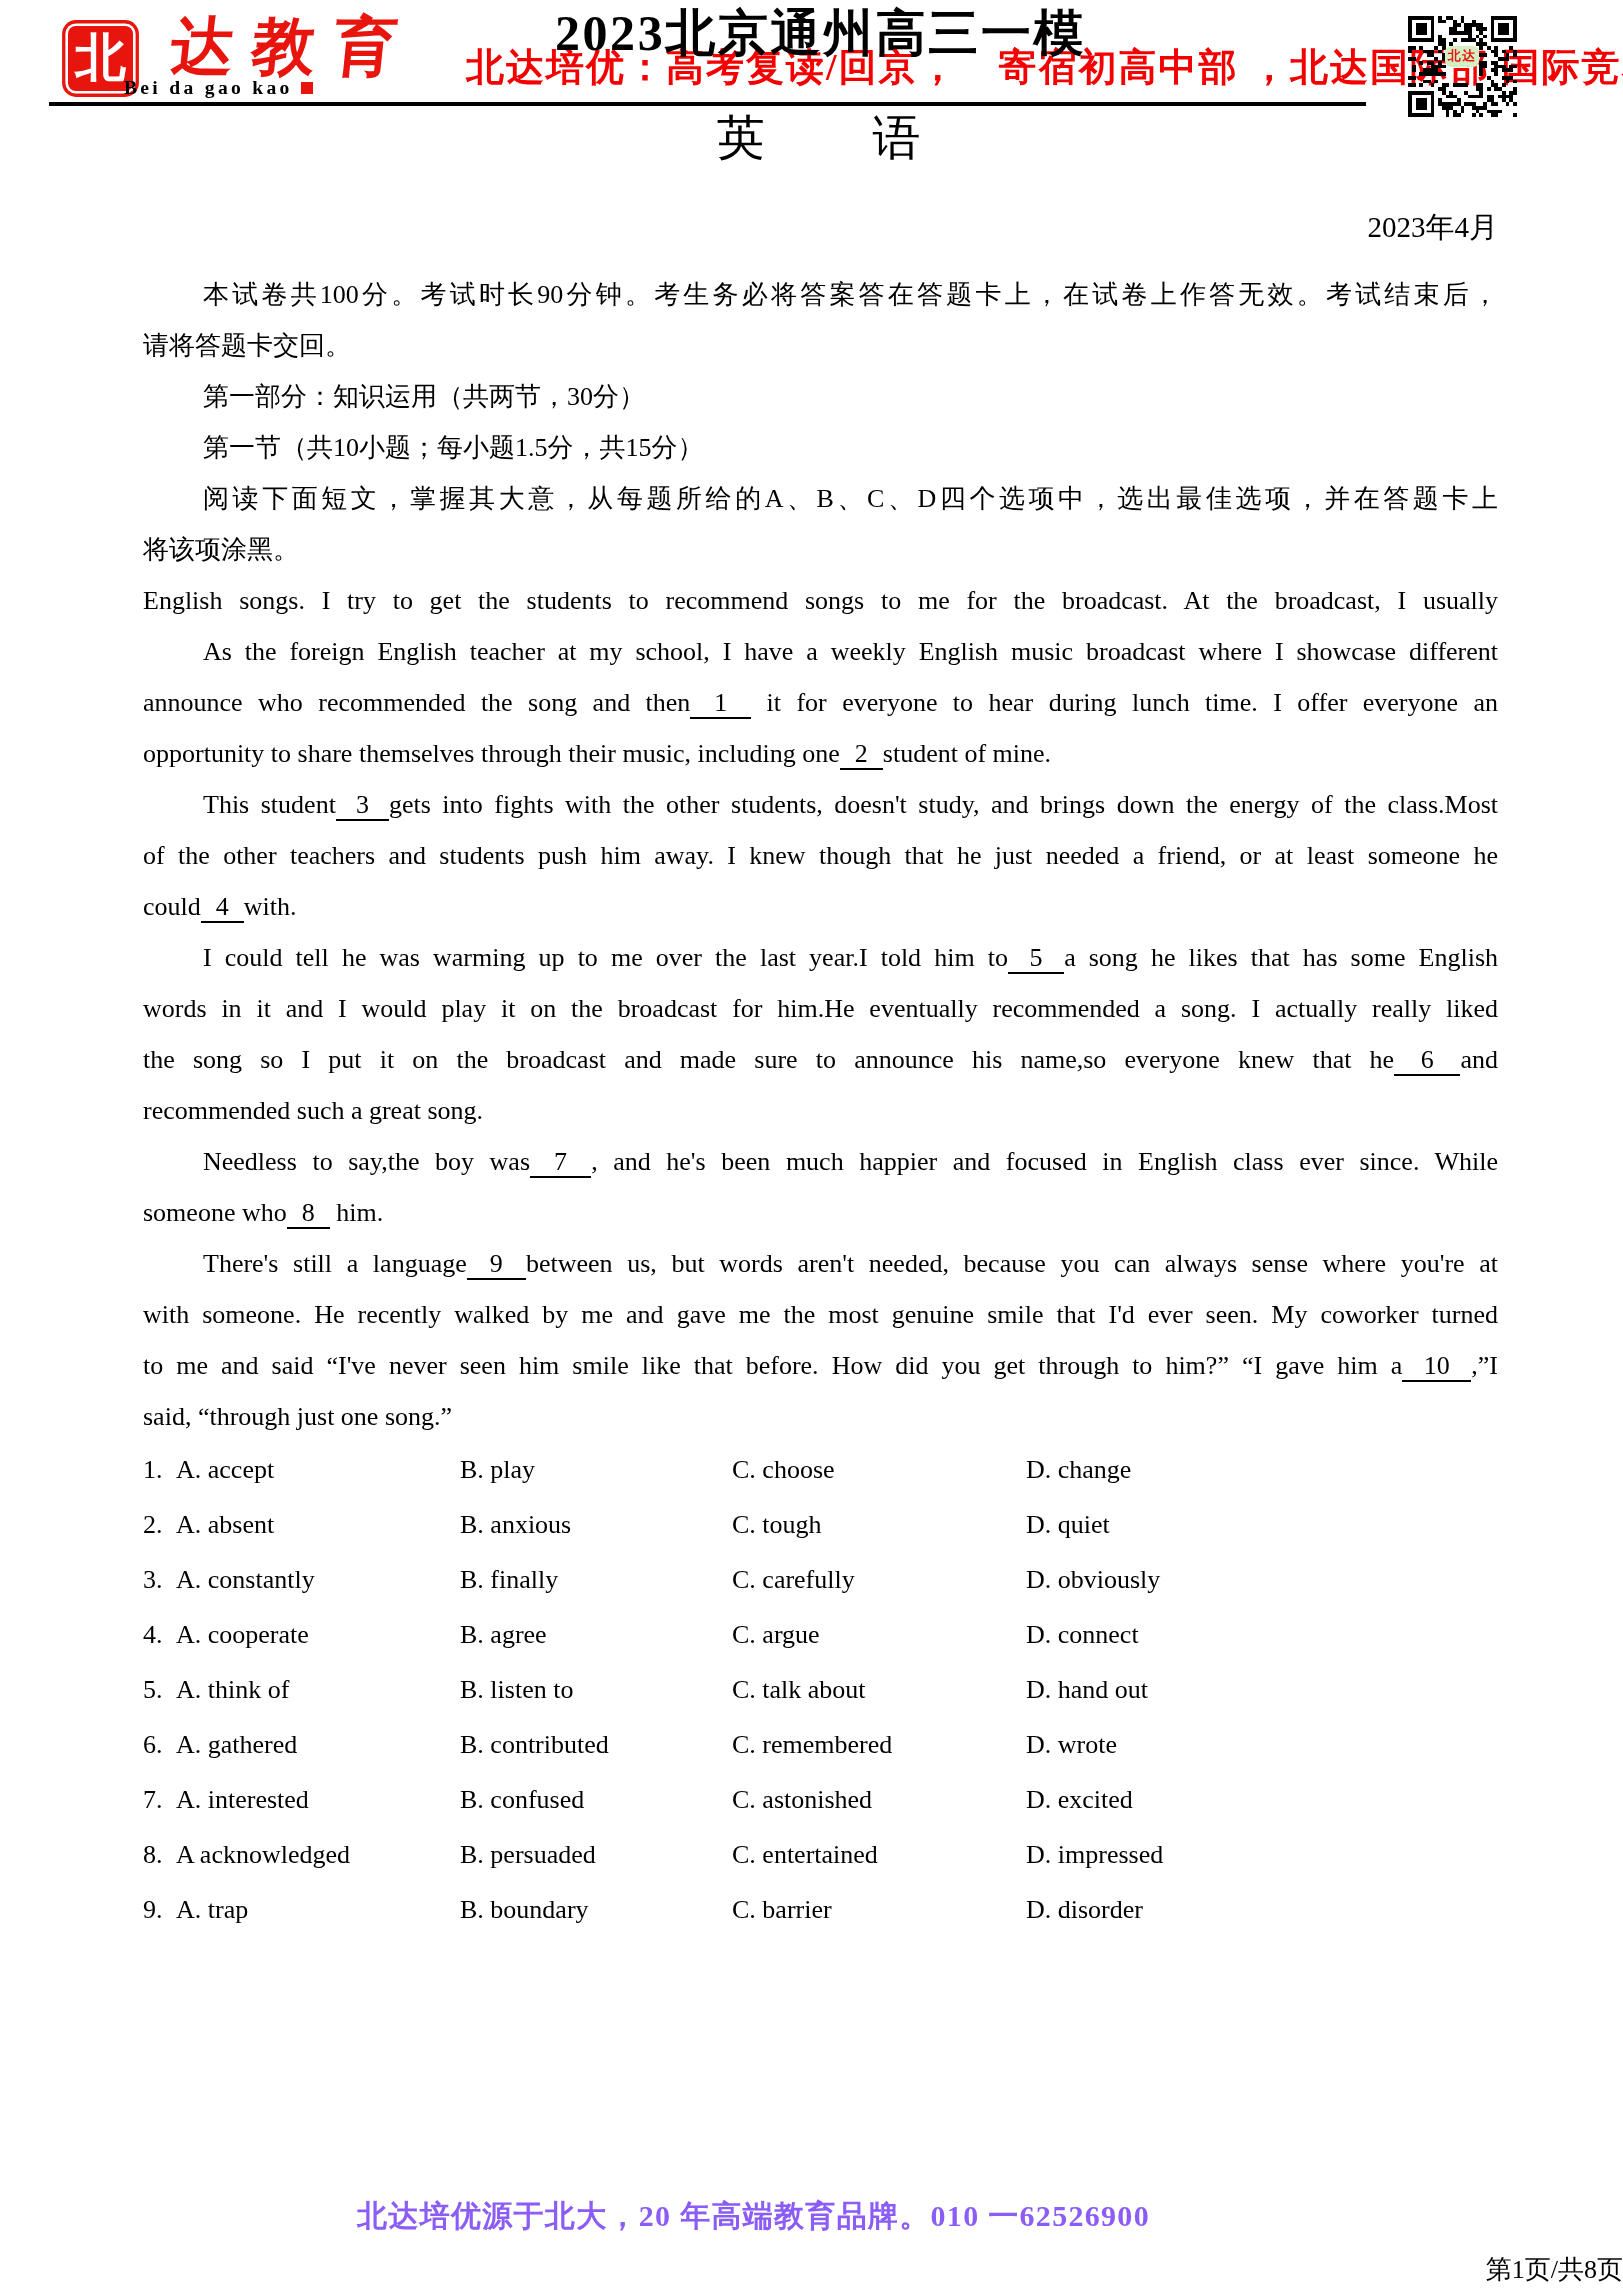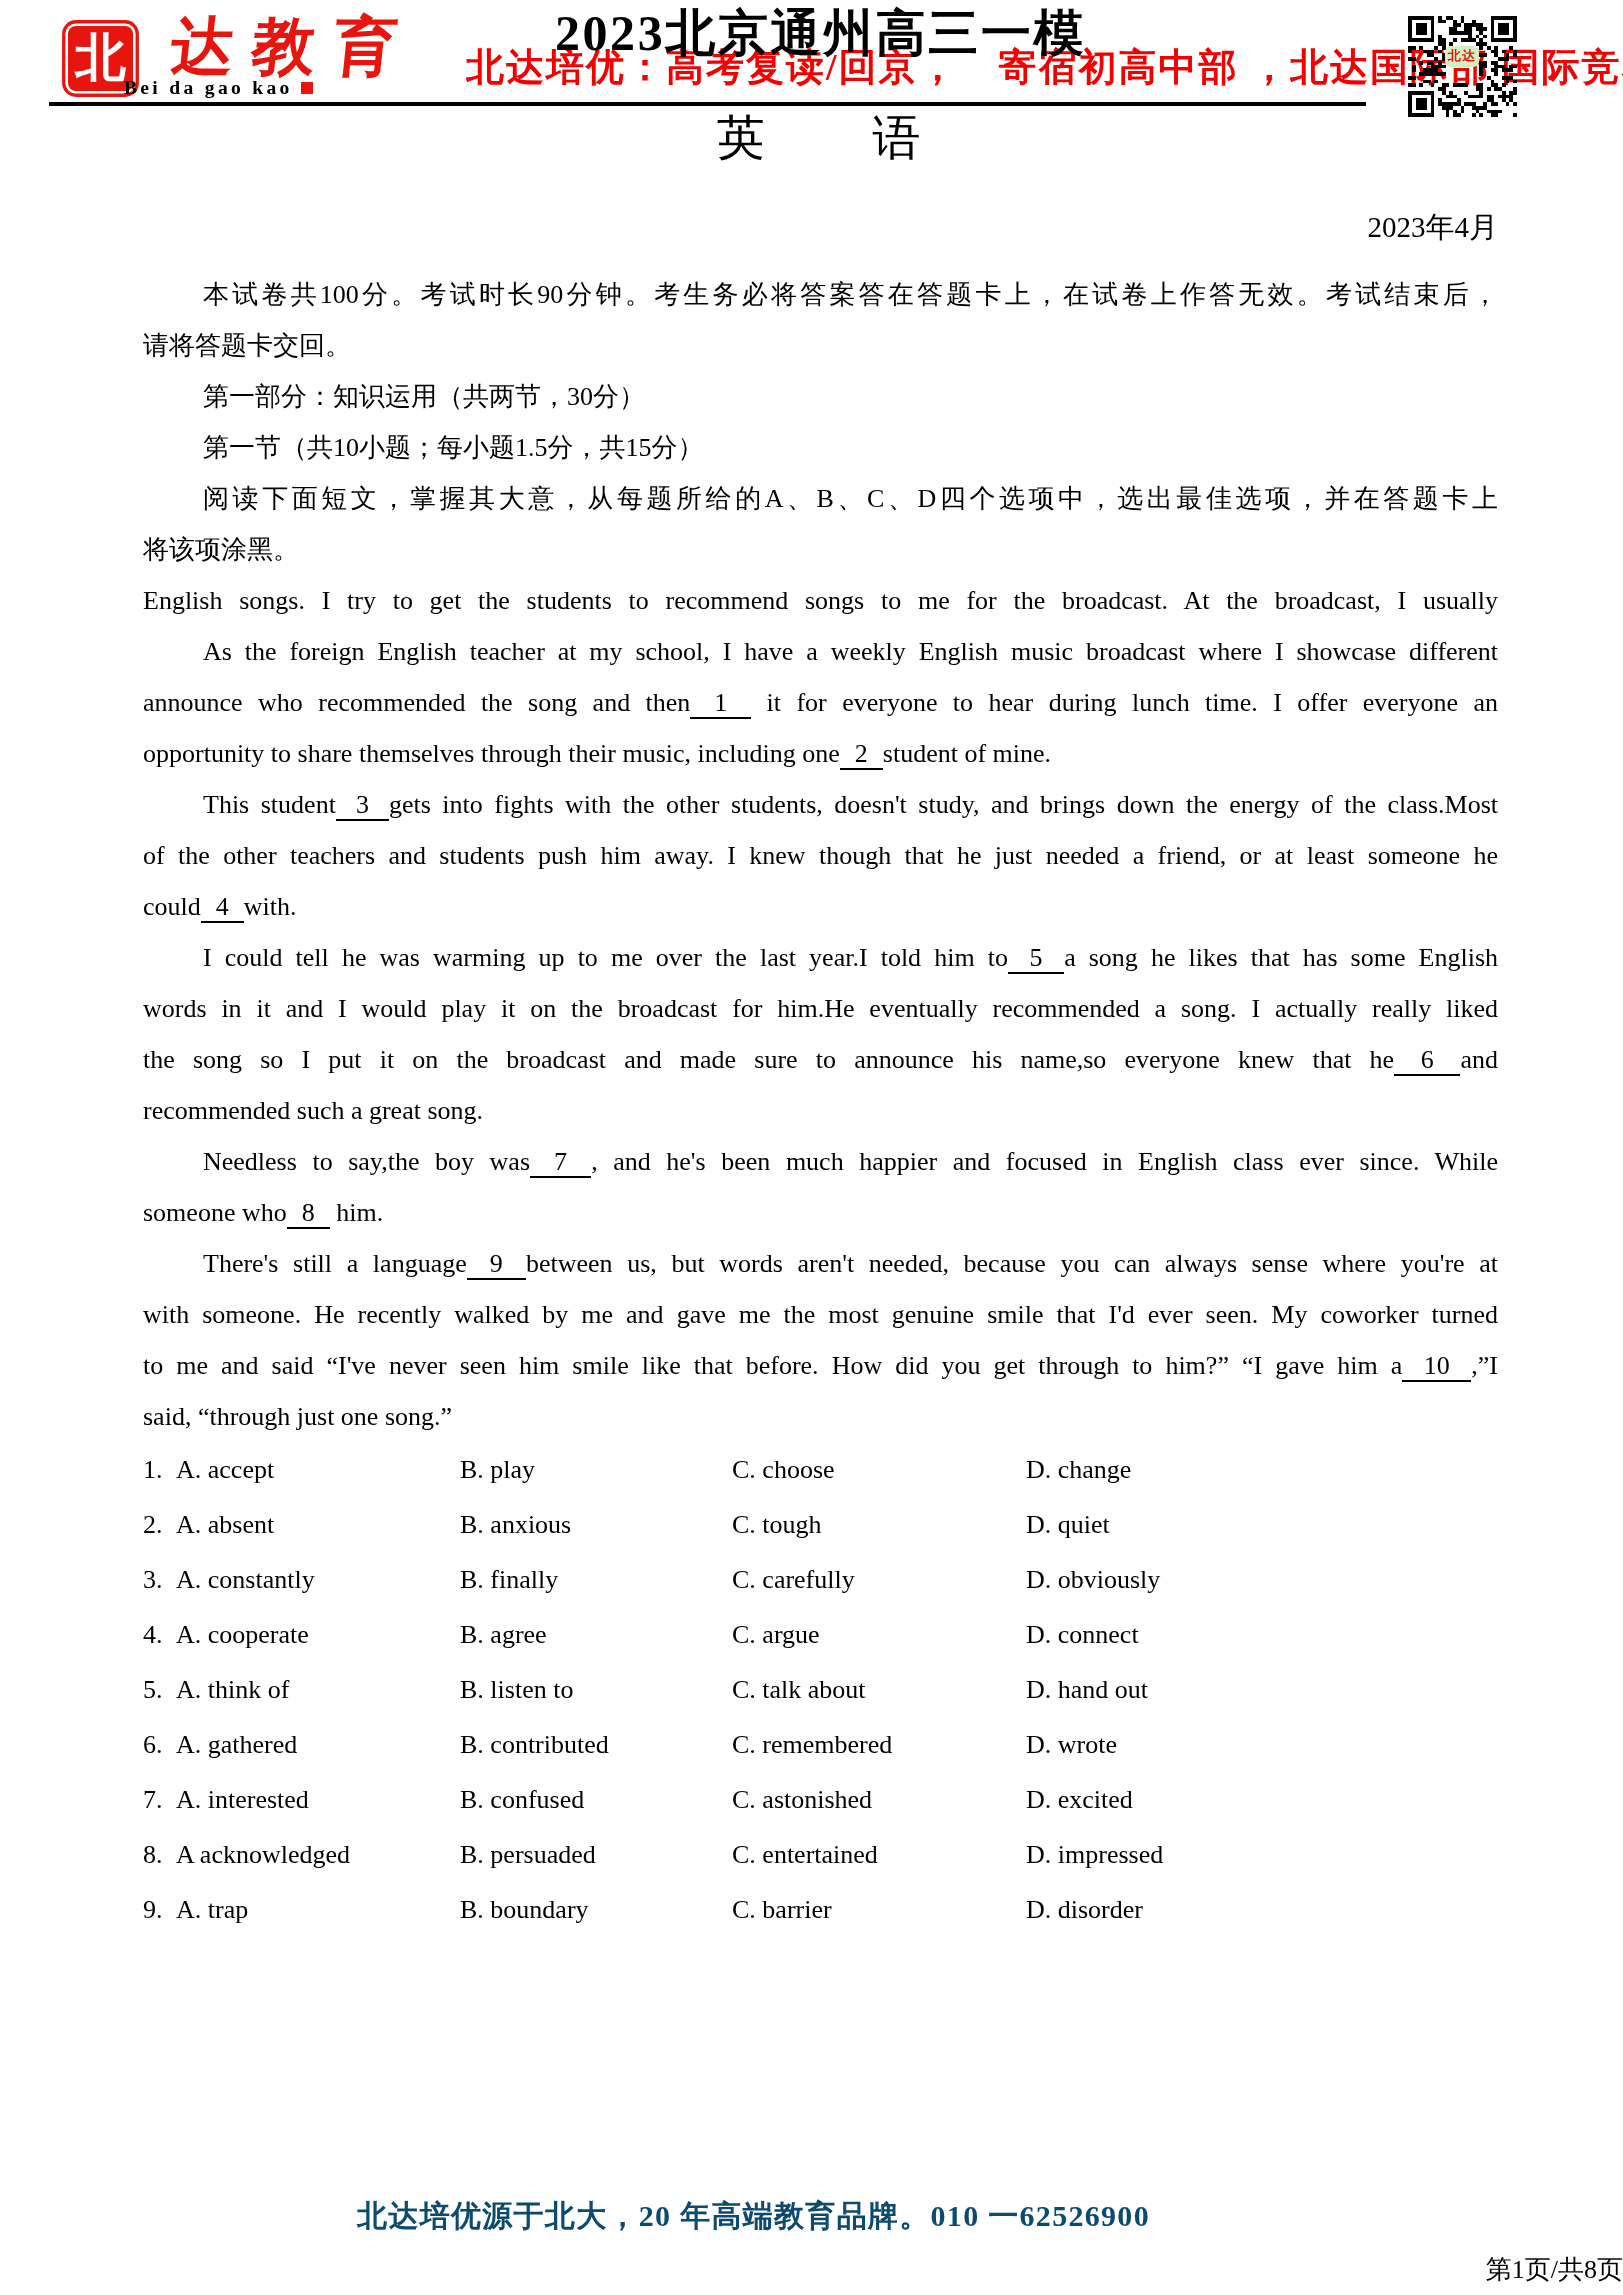--- a/index.html
+++ b/index.html
@@ -41,21 +41,21 @@
   .opt-row{position:relative;height:55px;line-height:55px;font-size:26px;}
   .opt-row span{position:absolute;white-space:nowrap;}
   .on{left:0;}
   .o0{left:33px;}
   .o1{left:317px;}
   .o2{left:589px;}
   .o3{left:883px;}
 
   
   .foot-brand{position:absolute;top:2196px;left:calc(50% - 58px);transform:translateX(-50%);
-        color:#0c4a6e;font-weight:bold;font-size:30px;white-space:nowrap;letter-spacing:1.3px;}
+        color:#8b5cf6;font-weight:bold;font-size:30px;white-space:nowrap;letter-spacing:1.3px;}
   .foot-page{position:absolute;top:2252px;left:0;width:1623px;text-align:right;font-size:26px;}
 </style>
 </head>
 <body>
 
 <div class="page">
 
   <div class="hdr">
     <div class="seal">
       <span>北</span>

